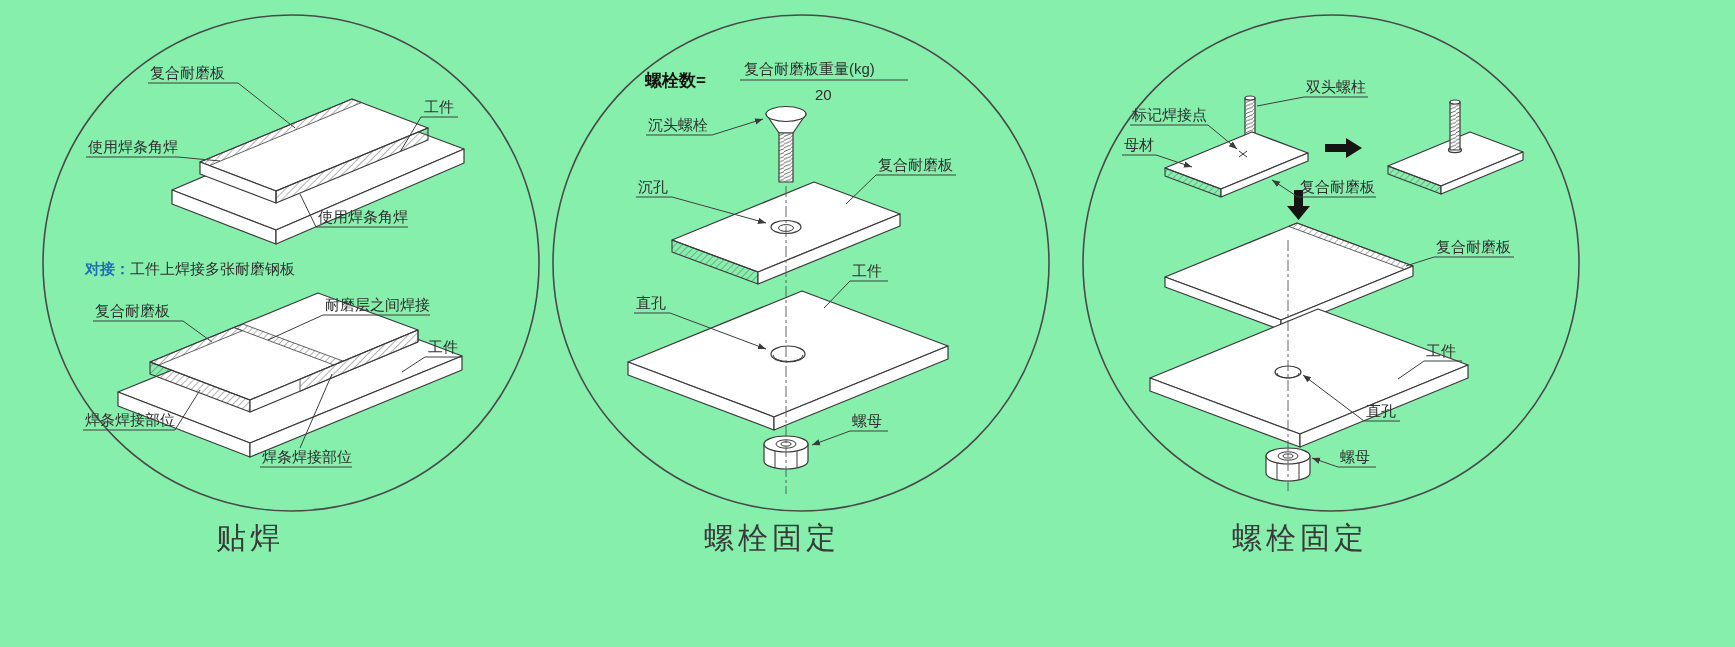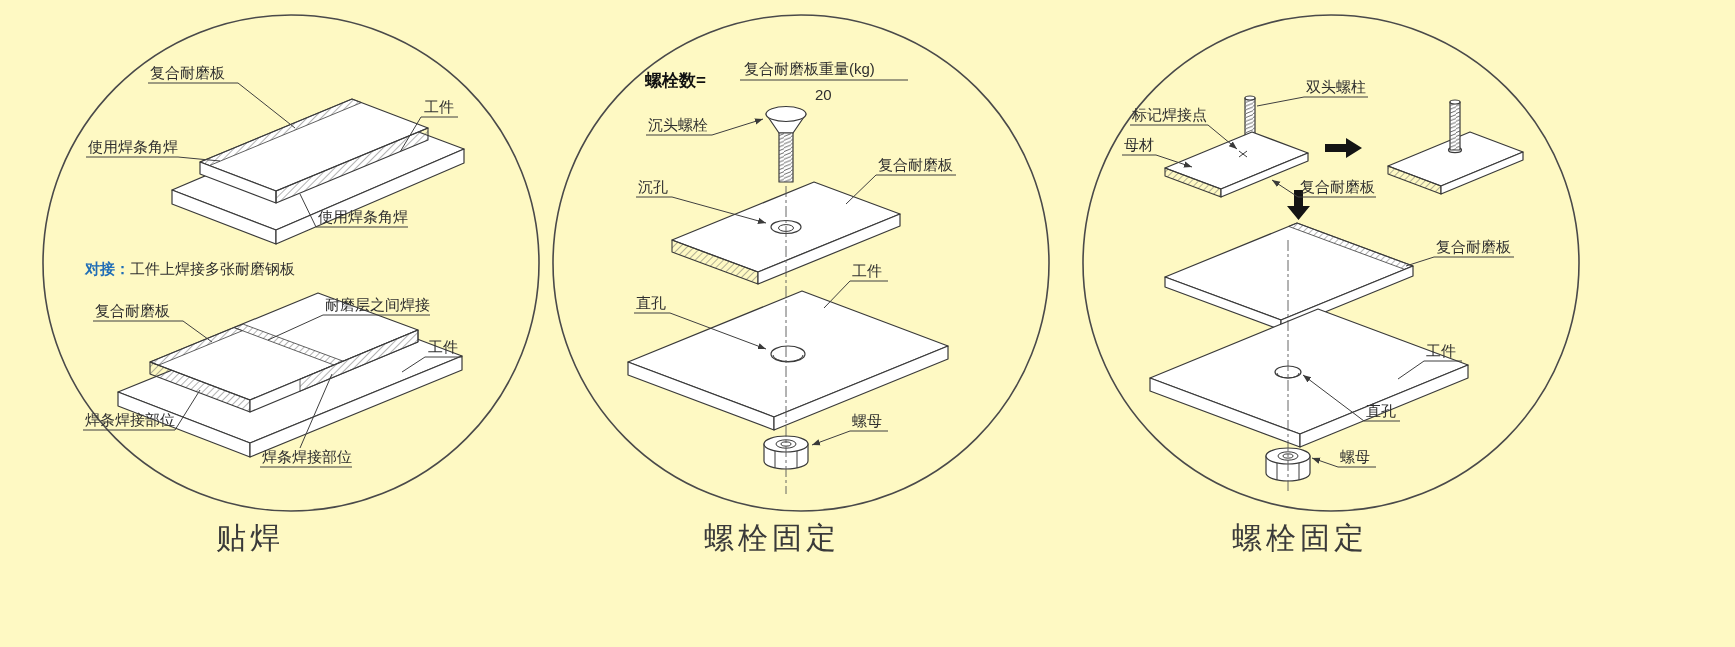--- a/index.html
+++ b/index.html
@@ -1,16 +1,16 @@
 <!DOCTYPE html>
 <html><head>
 <meta charset="utf-8">
 <style>
   html,body{margin:0;padding:0;background:#ffffff;}
-  .stage{position:relative;width:1735px;height:647px;background:#fef9c3;overflow:hidden;}
+  .stage{position:relative;width:1735px;height:647px;background:#86efac;overflow:hidden;}
   svg{display:block;}
   svg text{font-family:"Liberation Sans","DejaVu Sans",sans-serif;font-size:15px;fill:#2f2f2f;}
   .circle{fill:none;stroke:#4a4a4a;stroke-width:1.6;}
   .outline{fill:#ffffff;stroke:#3a3a3a;stroke-width:1.2;stroke-linejoin:round;}
   .hatchface{fill:url(#hatch);stroke:#3a3a3a;stroke-width:1.1;stroke-linejoin:round;}
   .hatchband{fill:url(#hatch);stroke:#3a3a3a;stroke-width:0.8;stroke-linejoin:round;}
   .leader{stroke:#3f3f3f;stroke-width:1;fill:none;}
   .underline{stroke:#3f3f3f;stroke-width:1;}
   .centerline{stroke:#555;stroke-width:0.9;stroke-dasharray:11 3 3 3;fill:none;}
   .thin{stroke:#3a3a3a;stroke-width:1;fill:none;}

